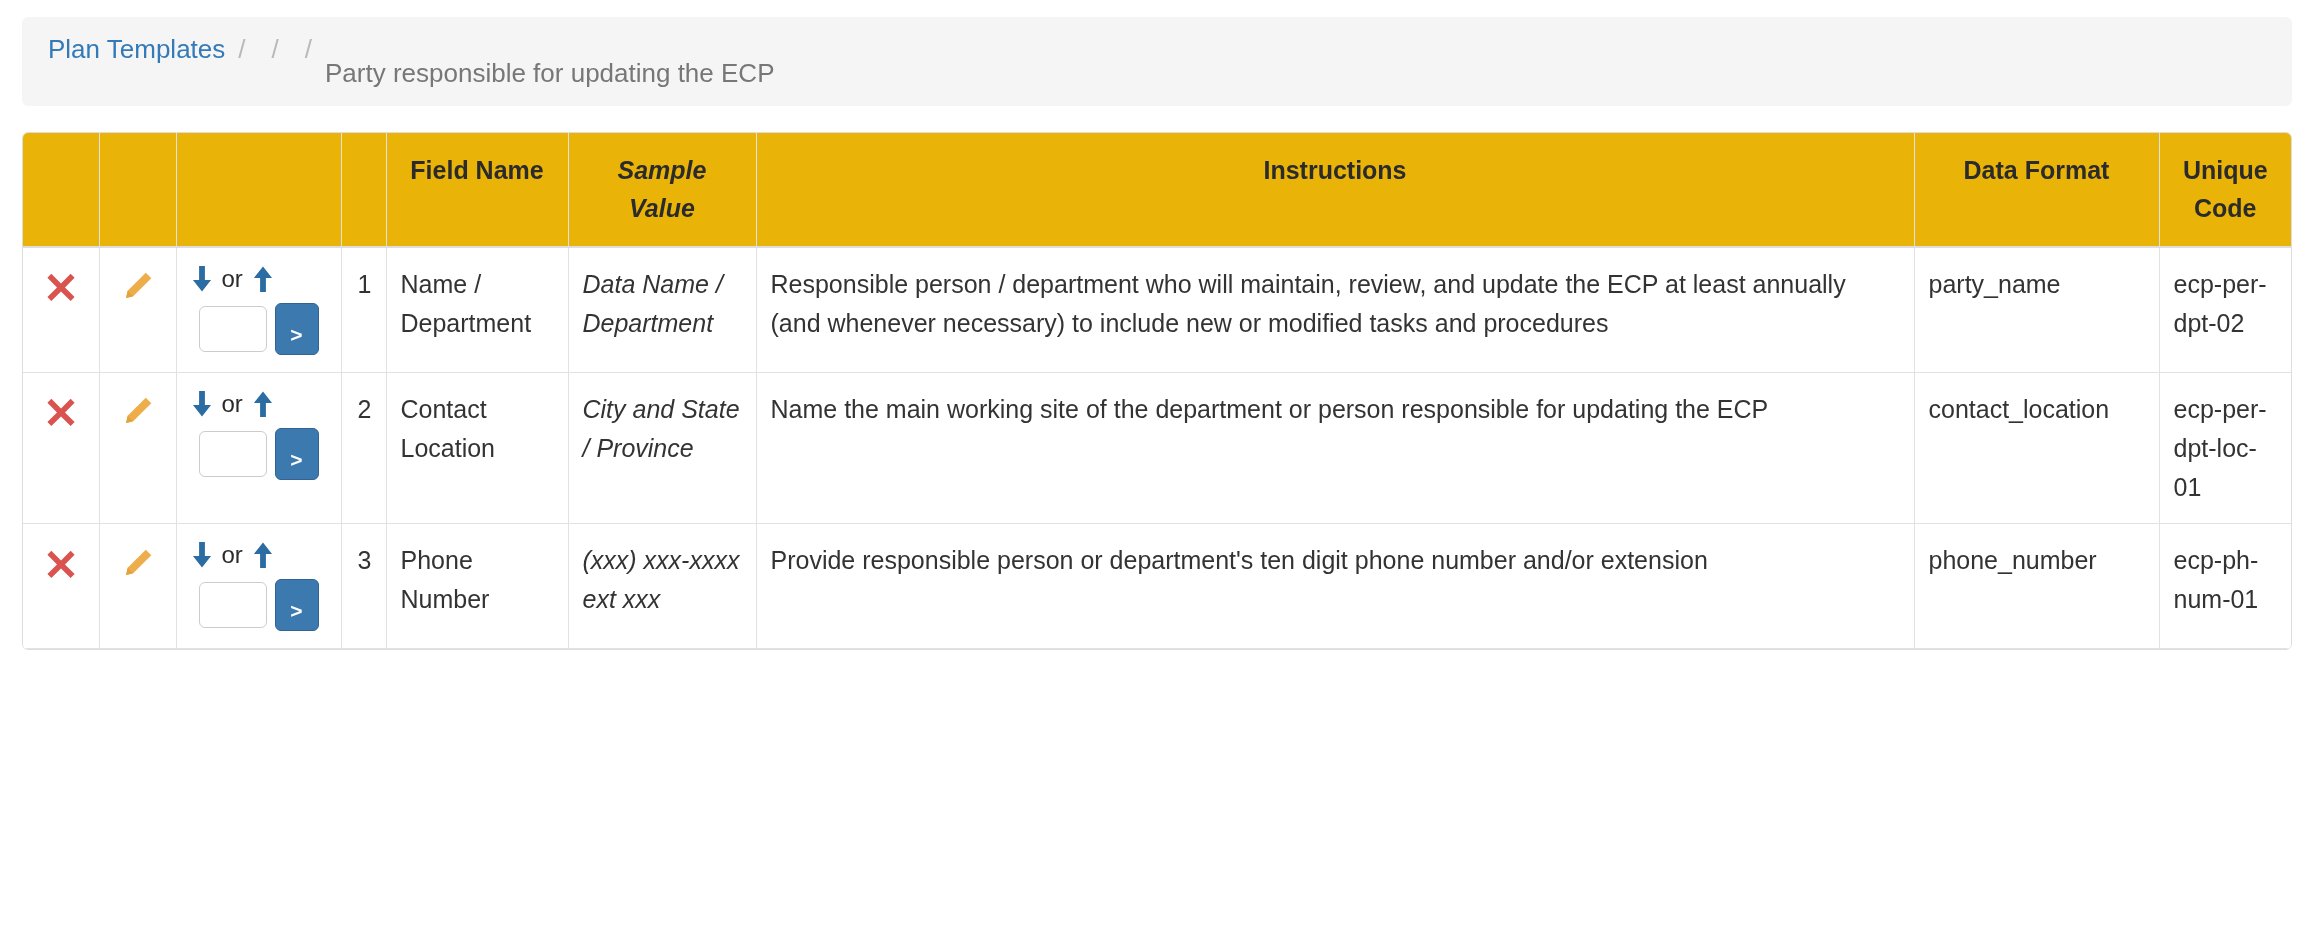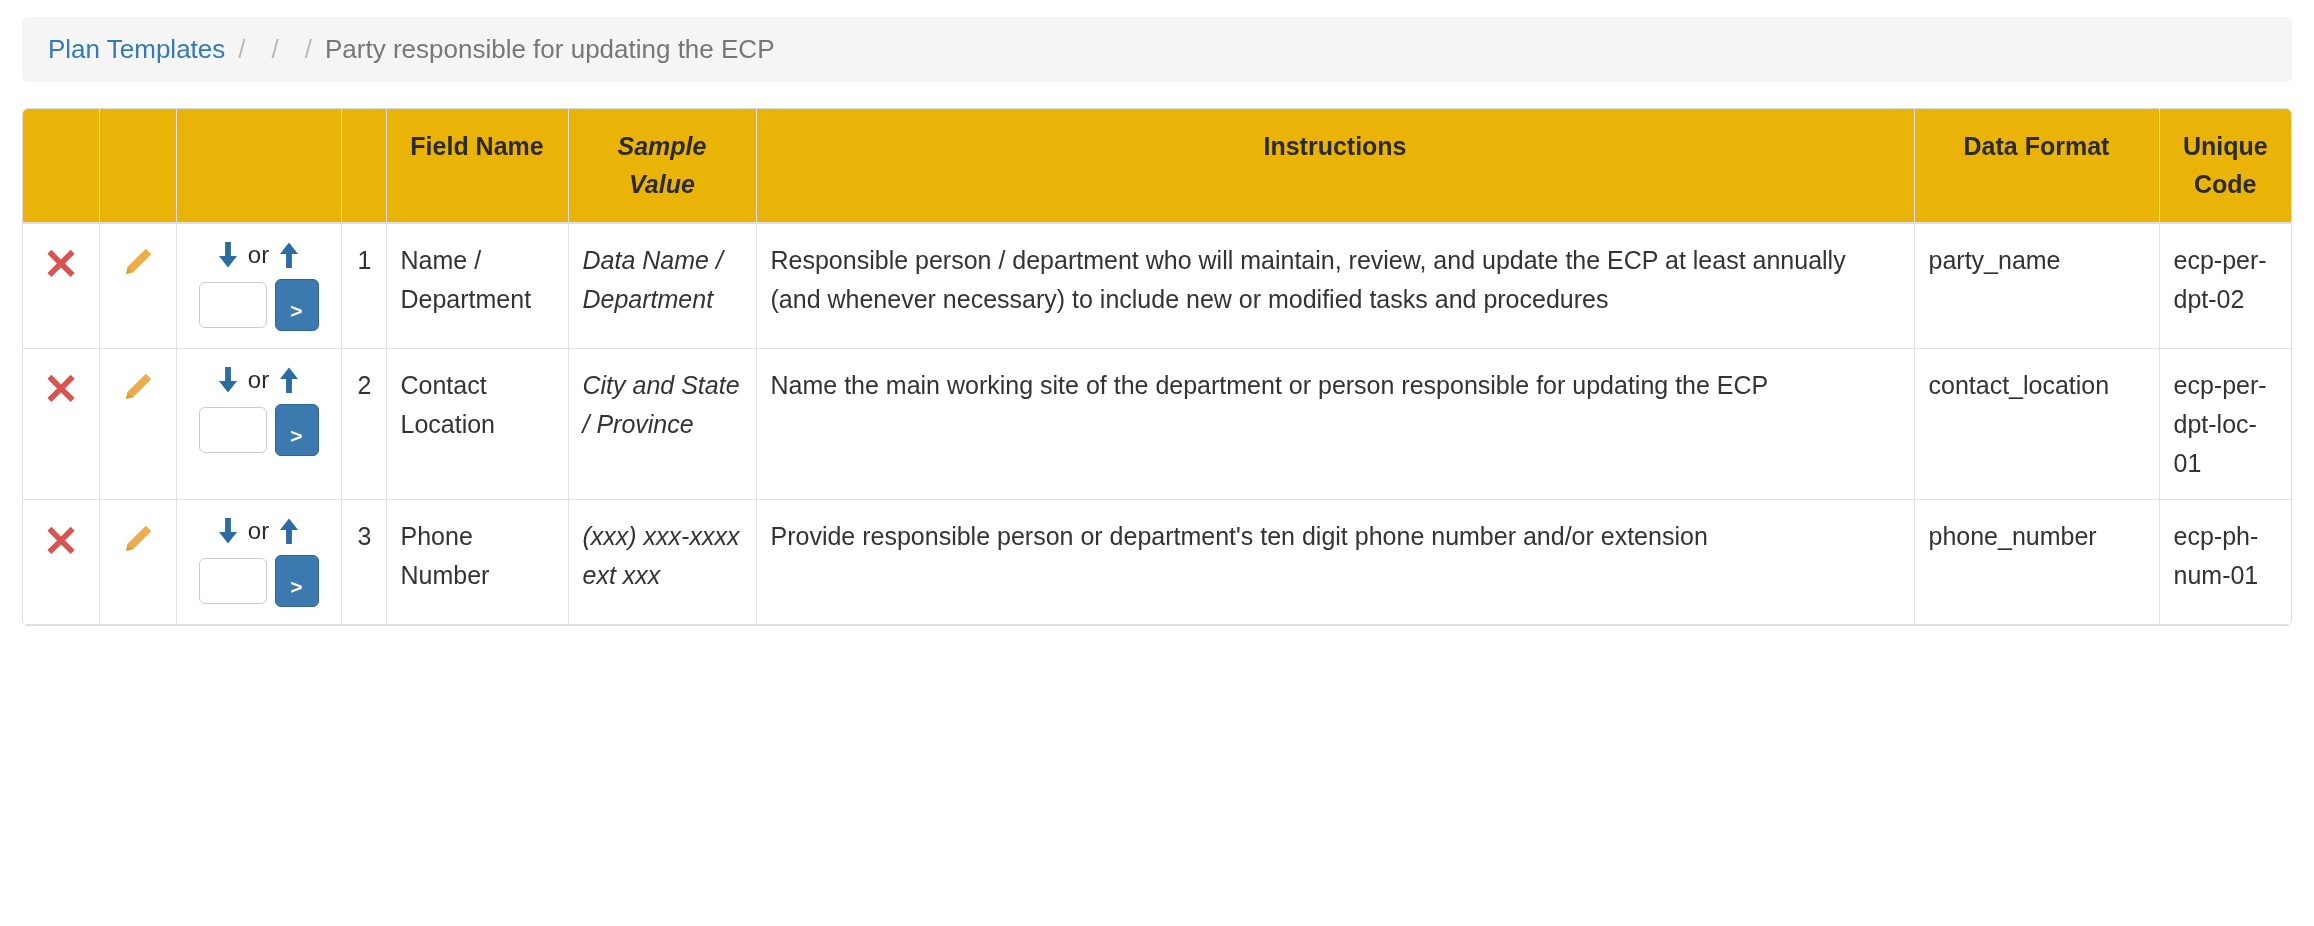--- a/index.html
+++ b/index.html
@@ -33,20 +33,21 @@
     text-decoration: none;
     cursor: pointer;
   }
   .crumb-sep {
     color: #b9b9b9;
     padding: 0 13px;
     font-weight: 400;
   }
   .crumb-active {
     color: #777777;
+    margin-top: 24px;
   }
 
   
   .panel {
     margin: 26px 22px 0 22px;
     border: 1px solid #dddddd;
     border-radius: 6px;
     background: #ffffff;
     overflow: hidden;
   }
@@ -127,21 +128,21 @@
   }
   .arrow {
     display: inline-block;
     width: 22px; height: 28px;
     vertical-align: middle;
     cursor: pointer;
   }
   .move-row1 {
     display: flex;
     align-items: center;
-    justify-content: center;
+    justify-content: flex-start;
     gap: 9px;
     font-size: 24px;
     color: #2b2b2b;
     line-height: 1;
   }
   .move-row2 {
     display: flex;
     align-items: center;
     justify-content: center;
     gap: 8px;

